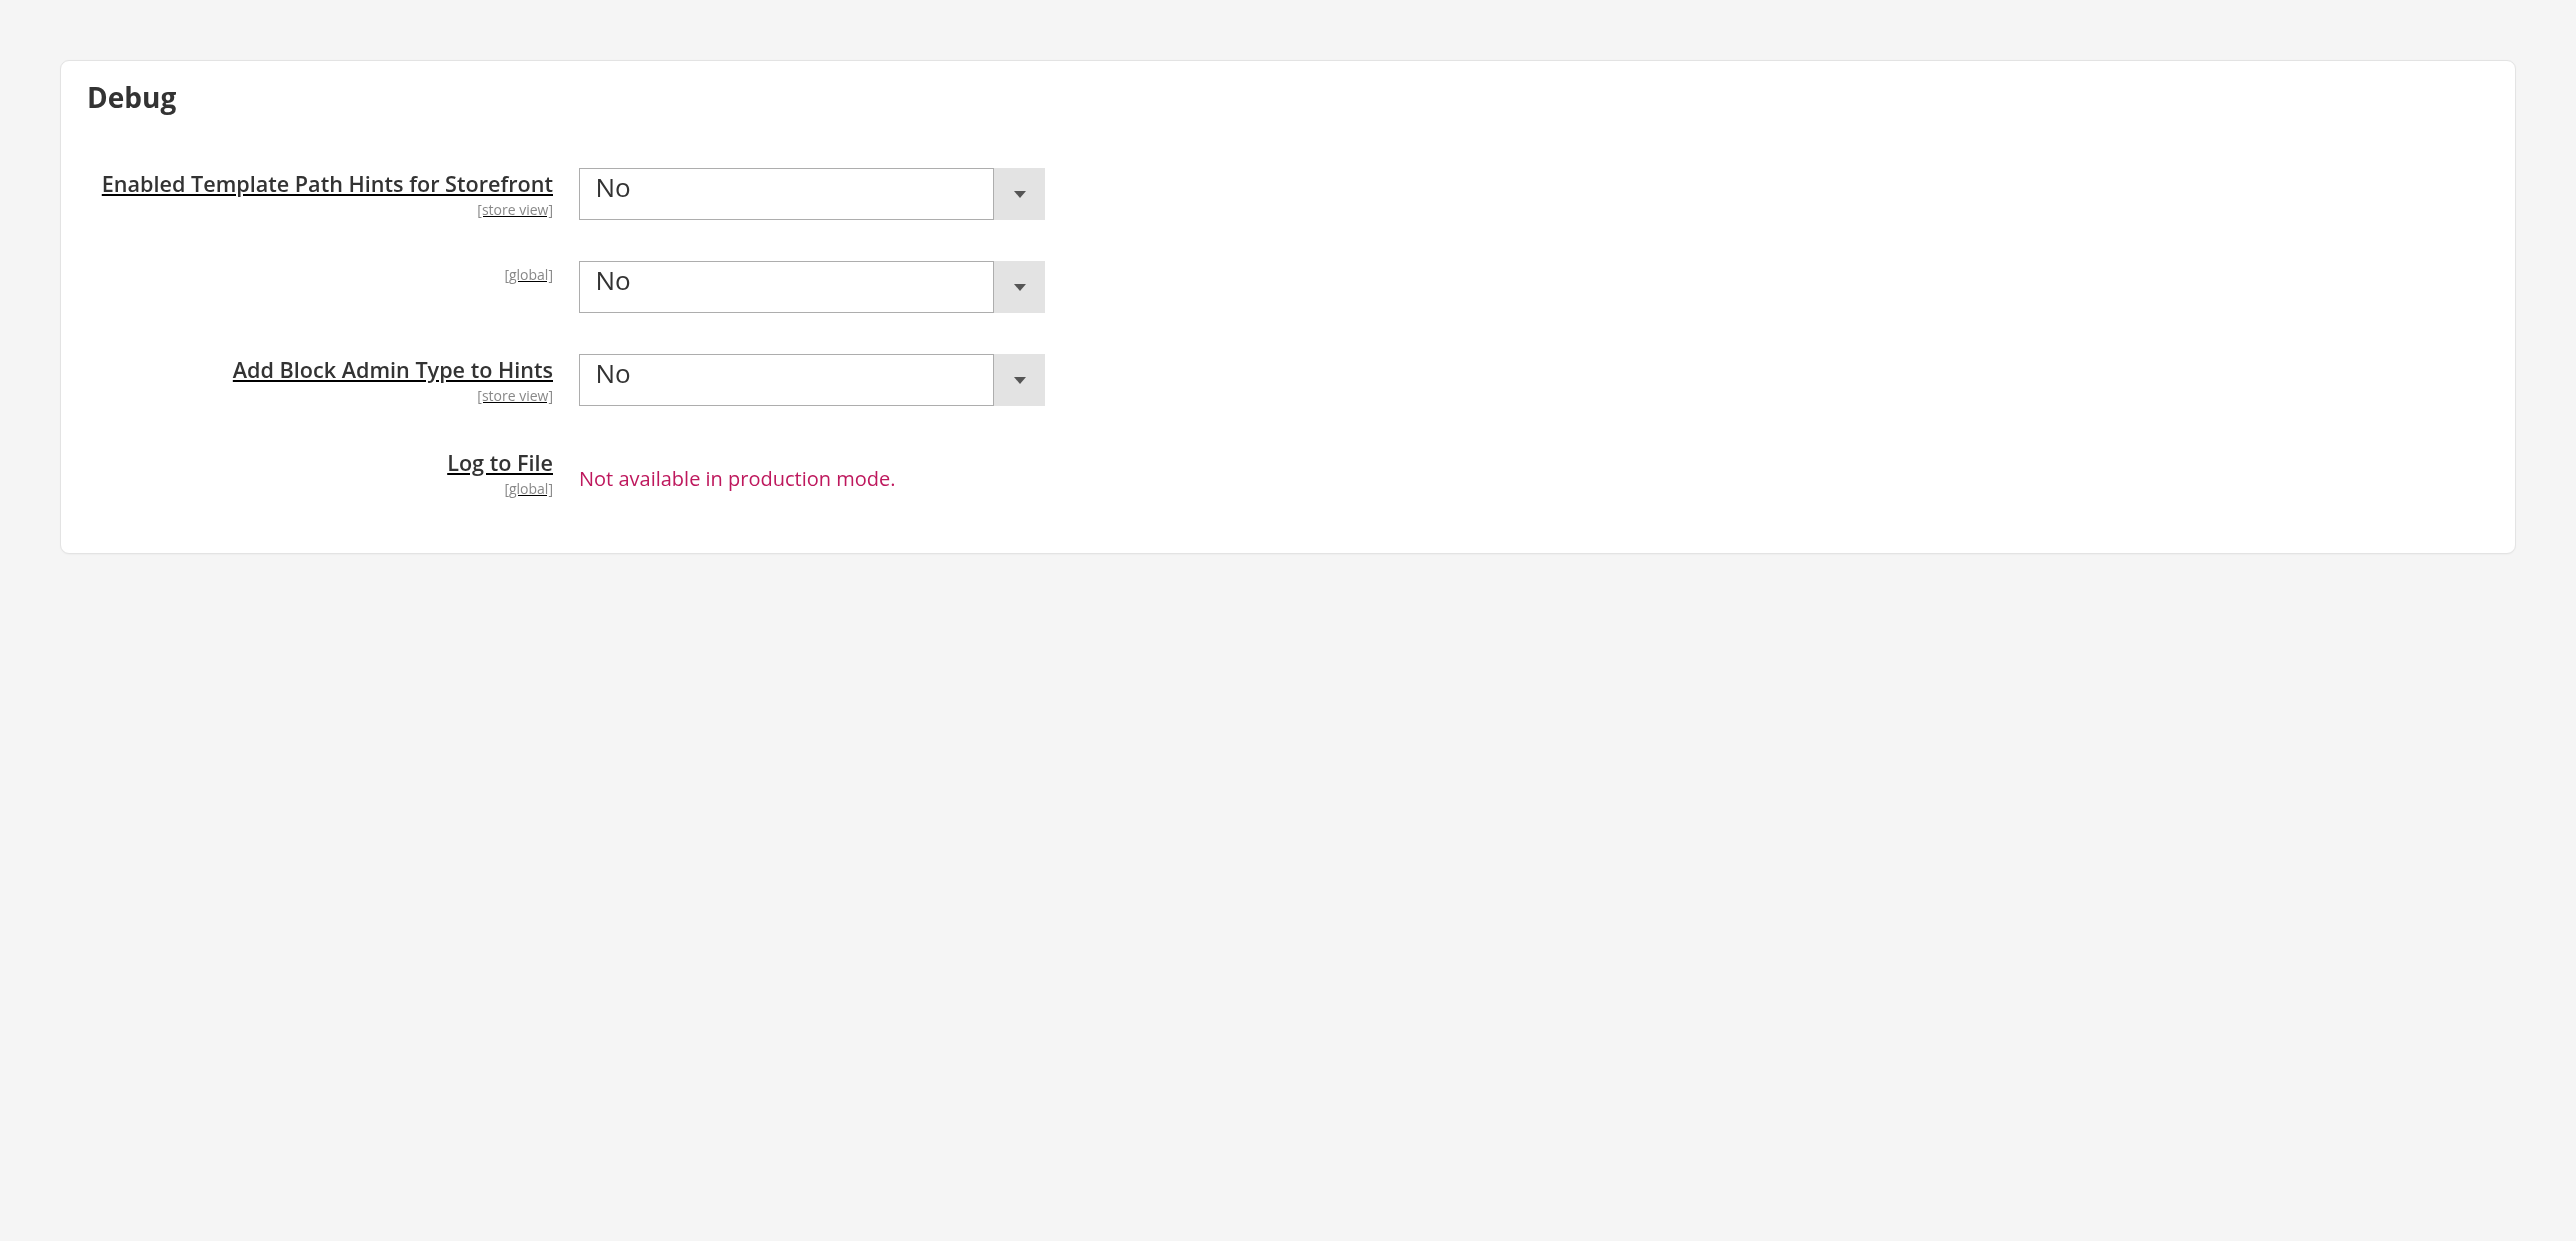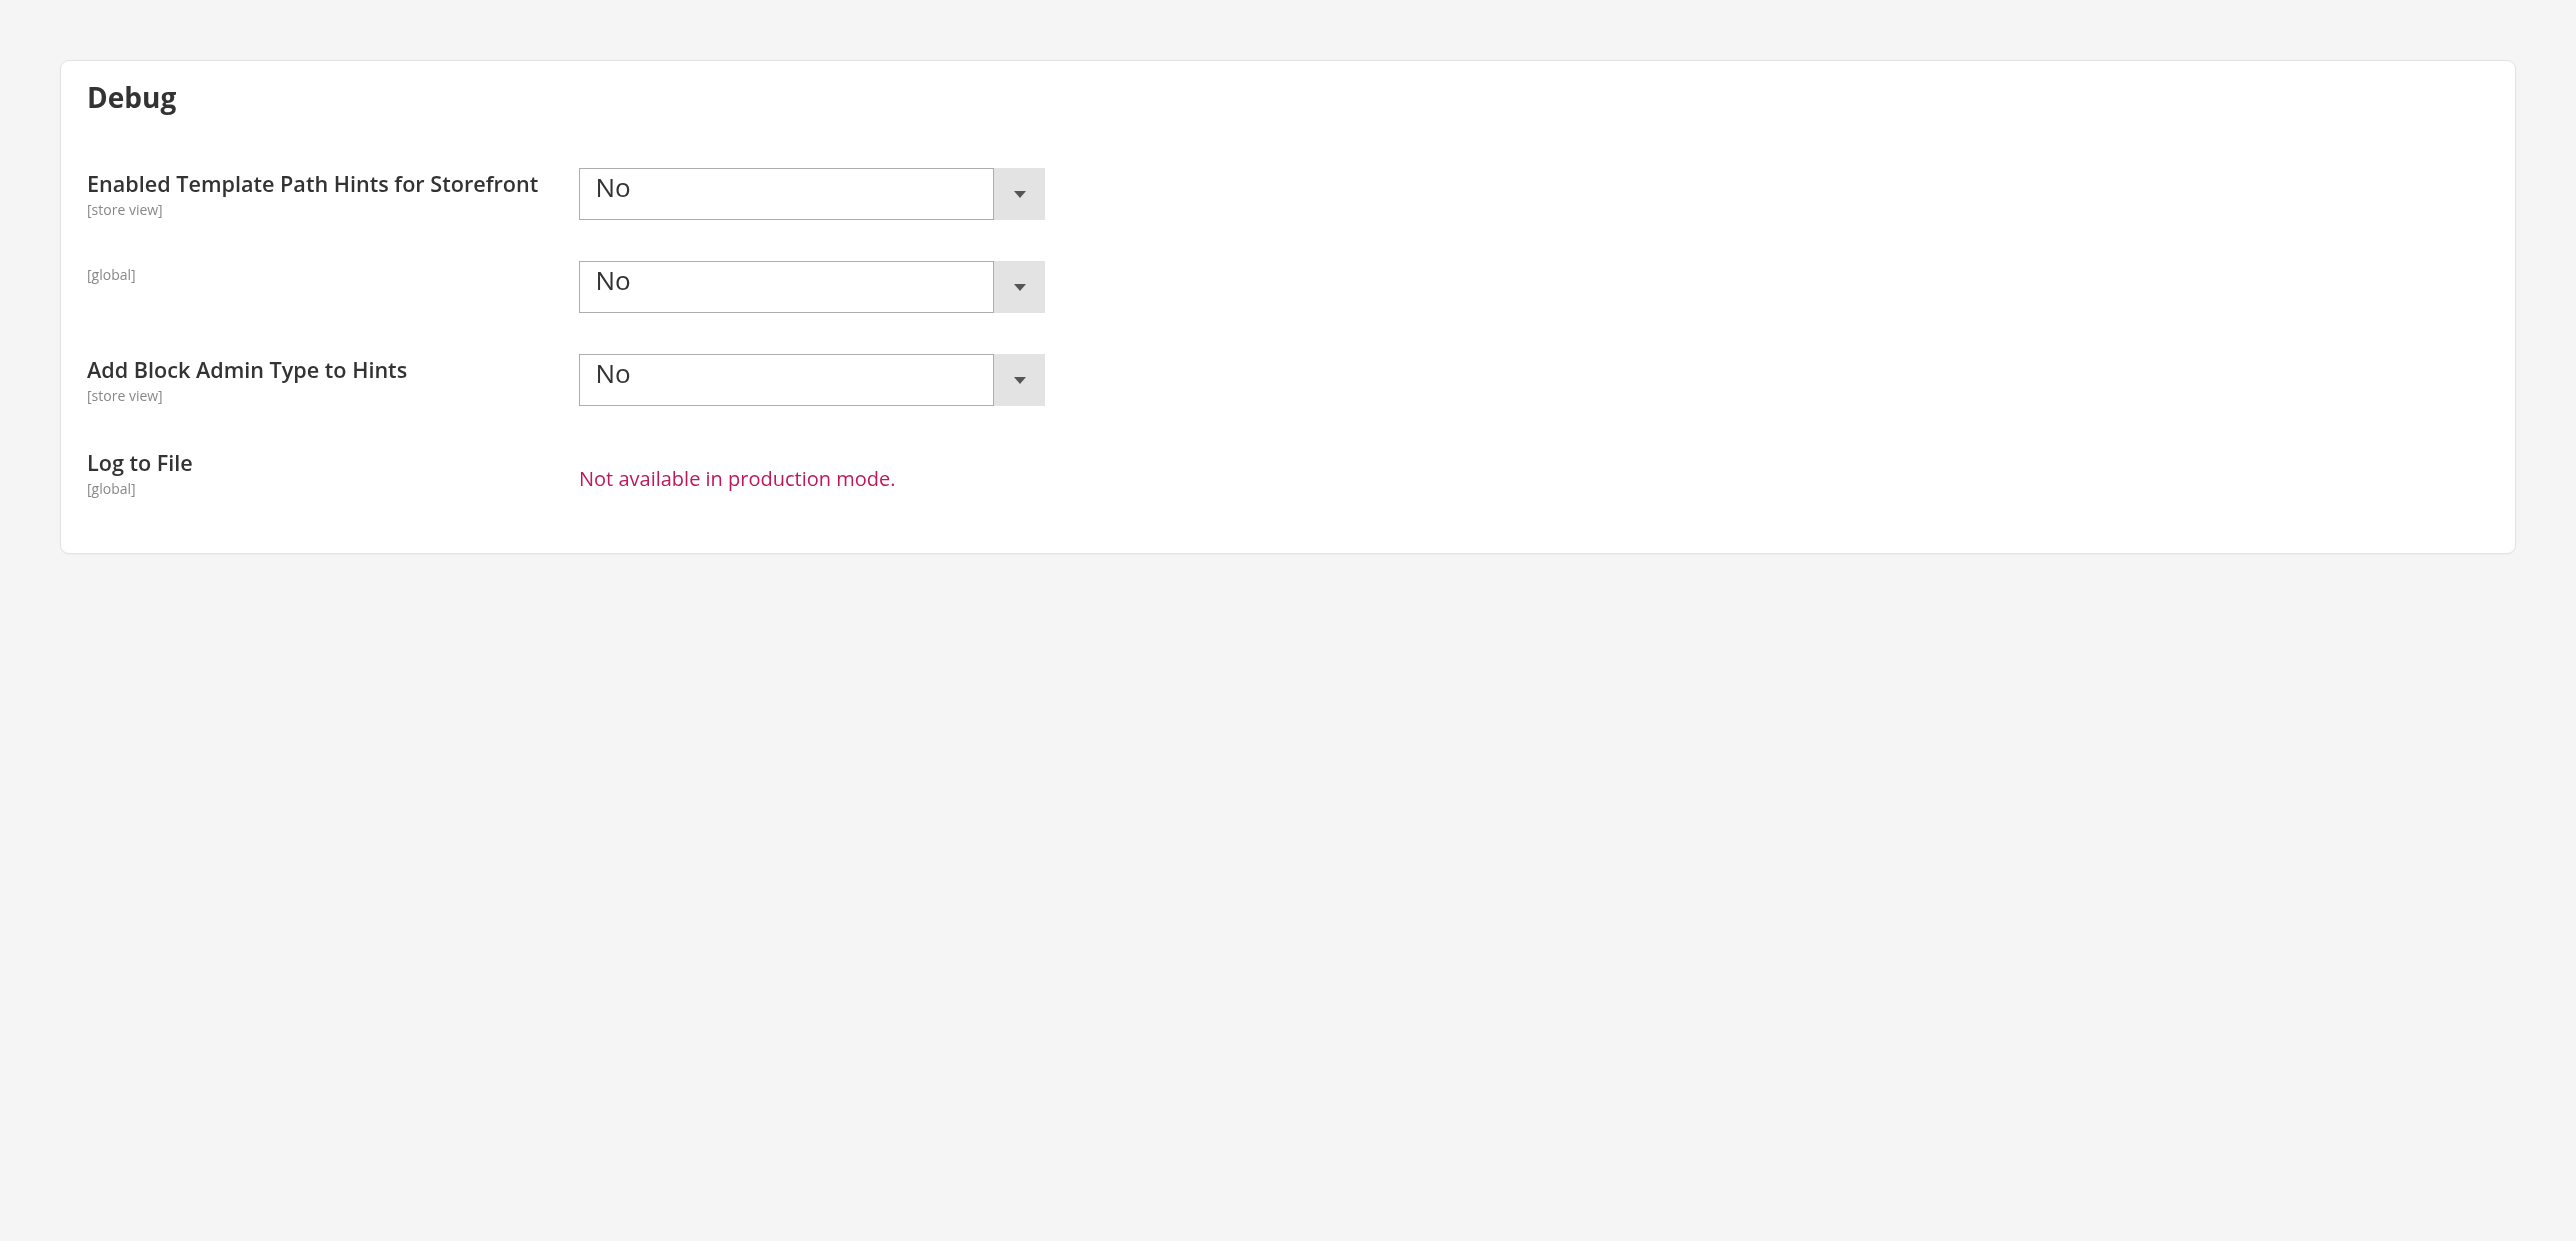--- a/index.html
+++ b/index.html
@@ -29,22 +29,24 @@
       display: flex;
       align-items: flex-start;
       margin-bottom: 41px;
     }
     .field-row:last-of-type {
       margin-bottom: 12px;
     }
     .label-col {
       width: 492px;
       flex-shrink: 0;
+      text-align: right;
       padding-right: 26px;
       padding-top: 1.7px;
+      text-decoration: underline;
     }
     .field-label {
       font-size: 21.6px;
       font-weight: 600;
       color: #333;
       line-height: 1.3;
     }
     .field-scope {
       font-size: 14px;
       color: #888;

